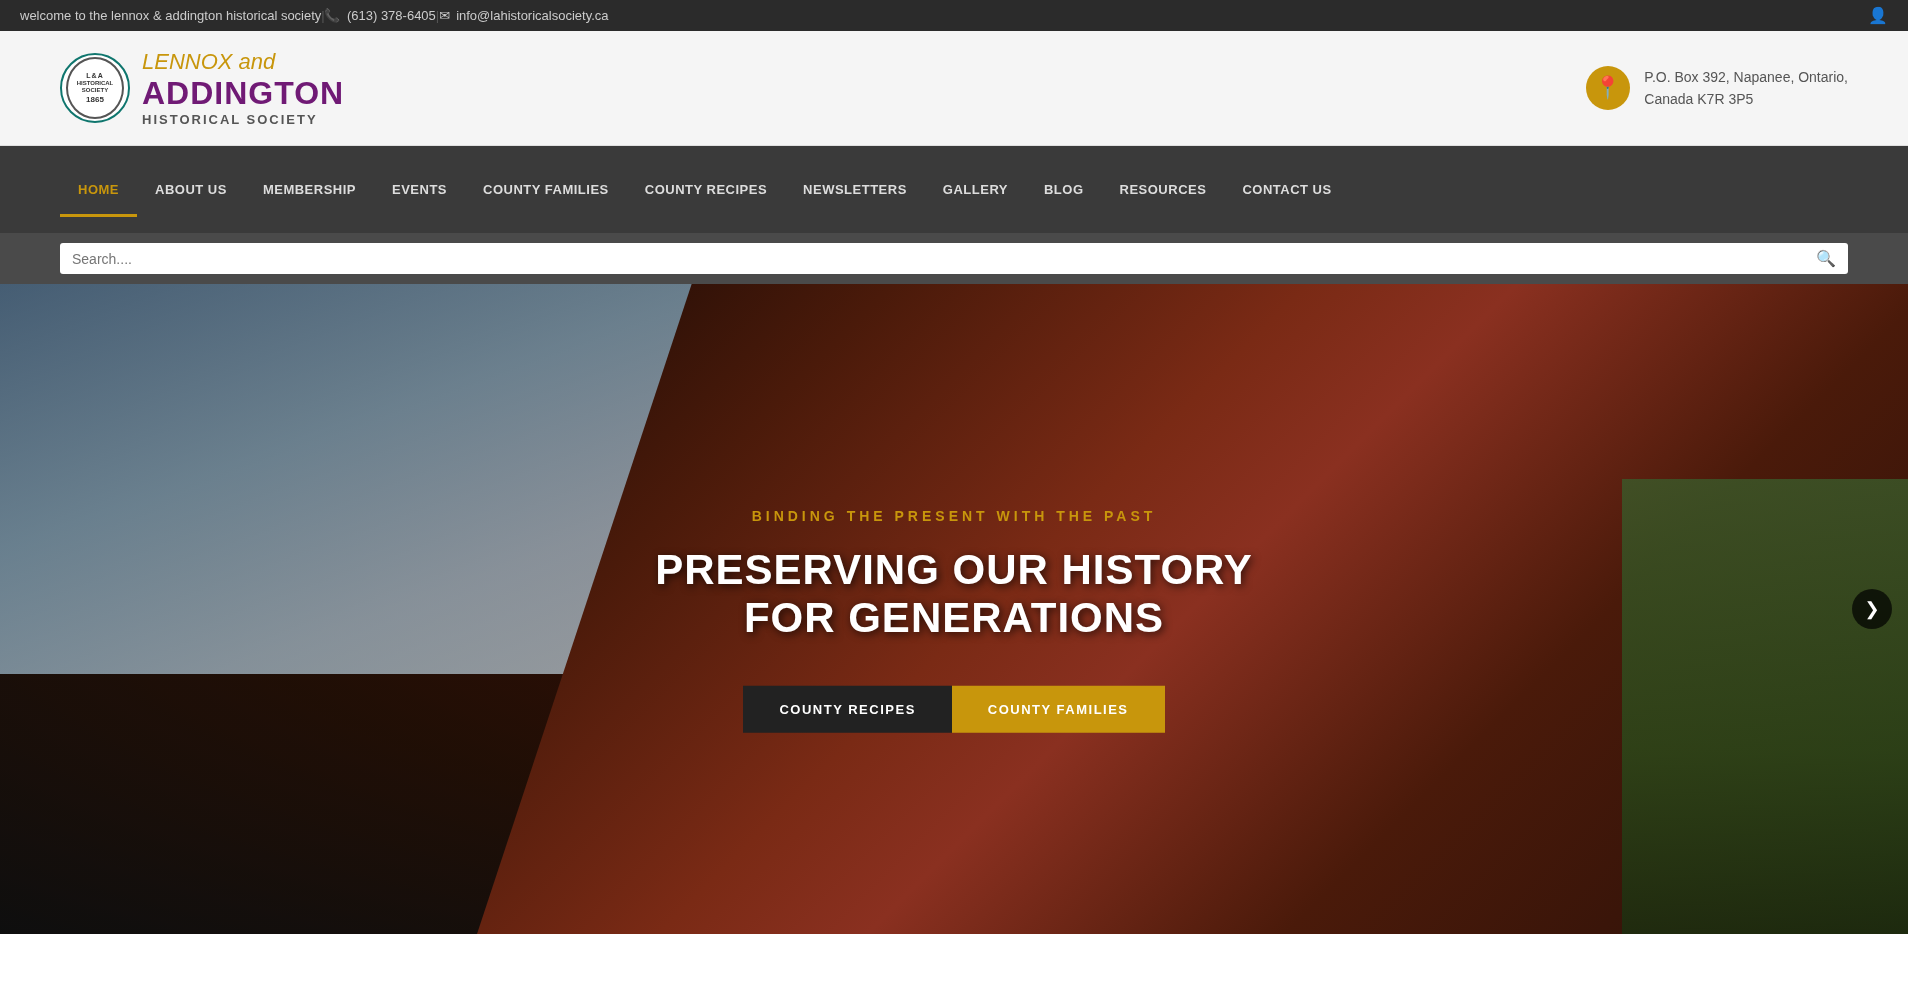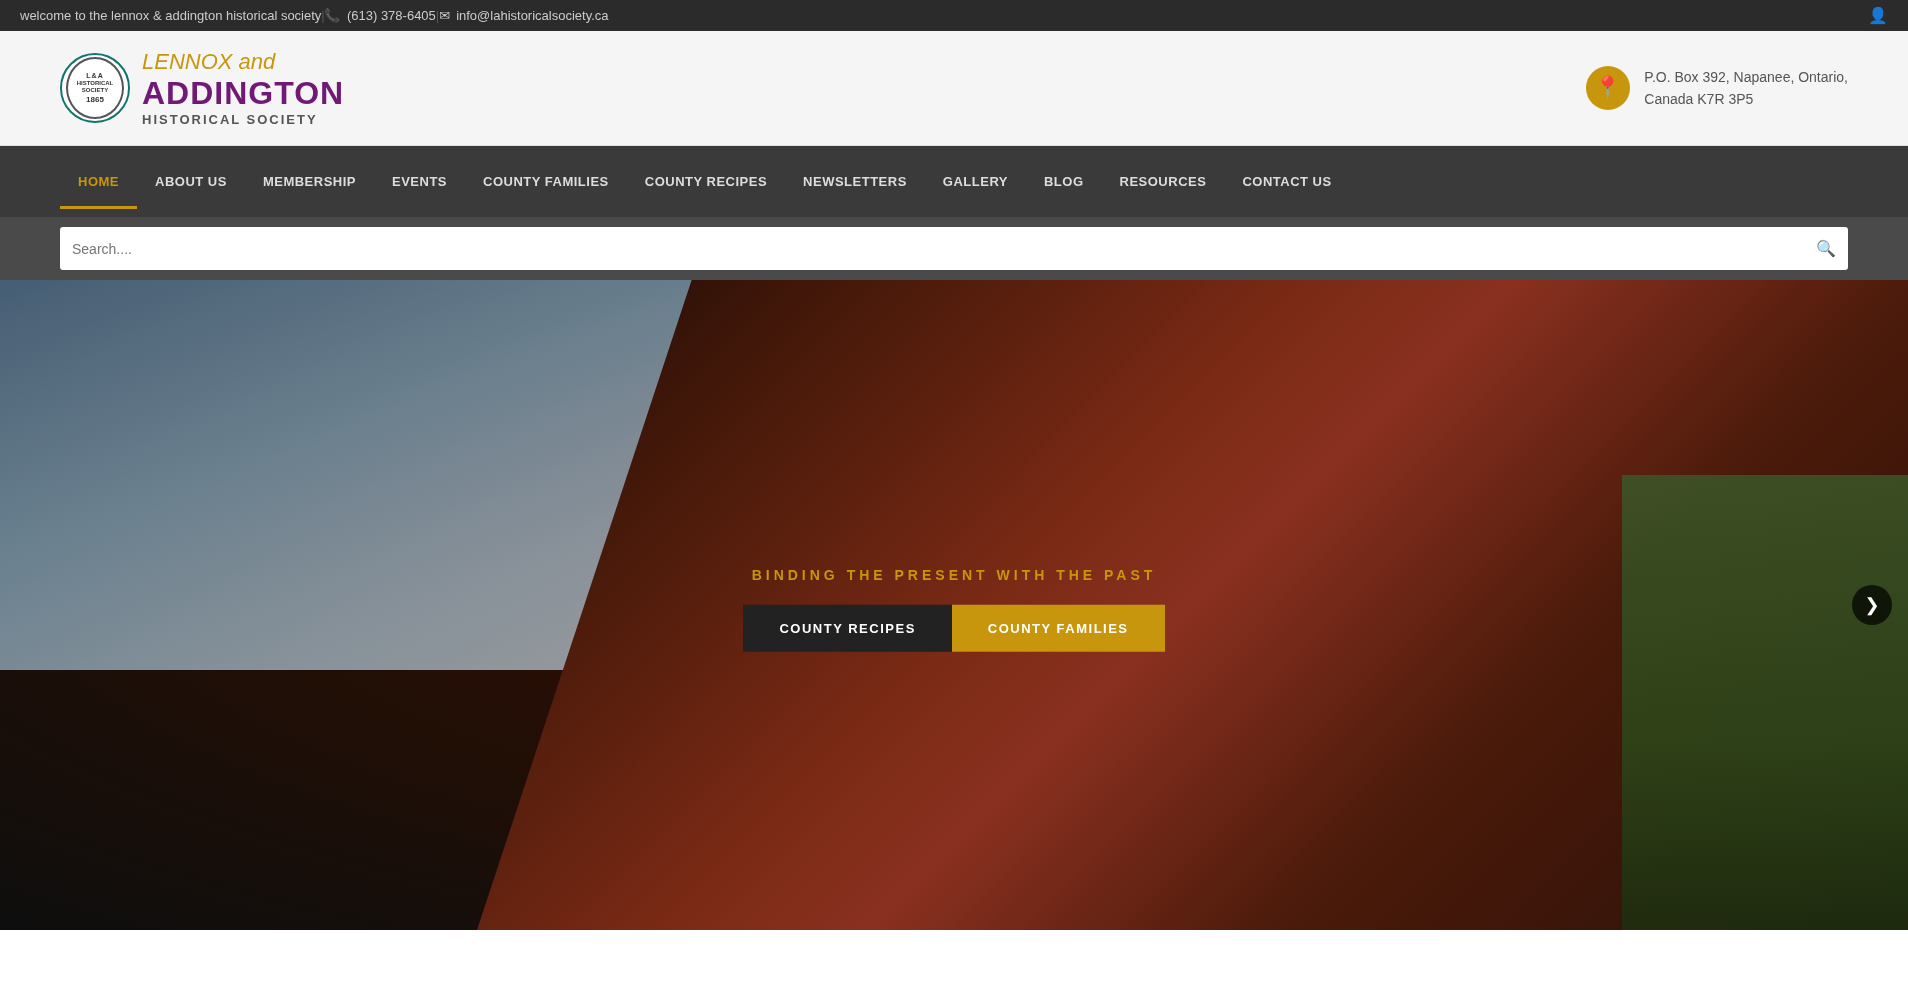--- a/index.html
+++ b/index.html
@@ -58,21 +58,21 @@
     .location-pin {
       width: 44px; height: 44px; background: #c8960c; border-radius: 50%;
       display: flex; align-items: center; justify-content: center;
       font-size: 22px; color: #fff; flex-shrink: 0;
     }
     .address-text { font-size: 14px; color: #555; line-height: 1.6; }
 
     
     .nav-bar {
       background: #3a3a3a;
-      padding: 8px 60px;
+      padding: 16px 60px;
       display: flex;
       align-items: flex-end;
     }
     .nav-item {
       color: #ddd;
       font-size: 13px;
       font-weight: 600;
       letter-spacing: 0.5px;
       padding: 20px 18px;
       cursor: pointer;
@@ -93,21 +93,21 @@
     
     .search-bar-wrap {
       background: #4a4a4a;
       padding: 10px 60px;
     }
     .search-input-wrap {
       background: #fff;
       border-radius: 3px;
       display: flex;
       align-items: center;
-      padding: 12px 12px;
+      padding: 6px 12px;
       max-width: 100%;
     }
     .search-input {
       border: none; outline: none; flex: 1;
       font-size: 14px; color: #999;
       background: transparent;
     }
     .search-icon-btn { color: #aaa; font-size: 16px; cursor: pointer; }
 
     
@@ -275,20 +275,21 @@
 </div>
 
 <div class="hero">
   <div class="hero-bg"></div>
   <div class="hero-sky"></div>
   <div class="hero-building"></div>
   <div class="hero-foliage"></div>
 
   <div class="hero-content">
     <div class="hero-subtitle">BINDING THE PRESENT WITH THE PAST</div>
+    <div class="hero-title">PRESERVING OUR HISTORY FOR GENERATIONS</div>
     <div class="hero-buttons">
       <button class="btn-dark">COUNTY RECIPES</button>
       <button class="btn-gold">COUNTY FAMILIES</button>
     </div>
   </div>
 
   <div class="hero-arrow-right">❯</div>
 </div>
 
 </body></html>

